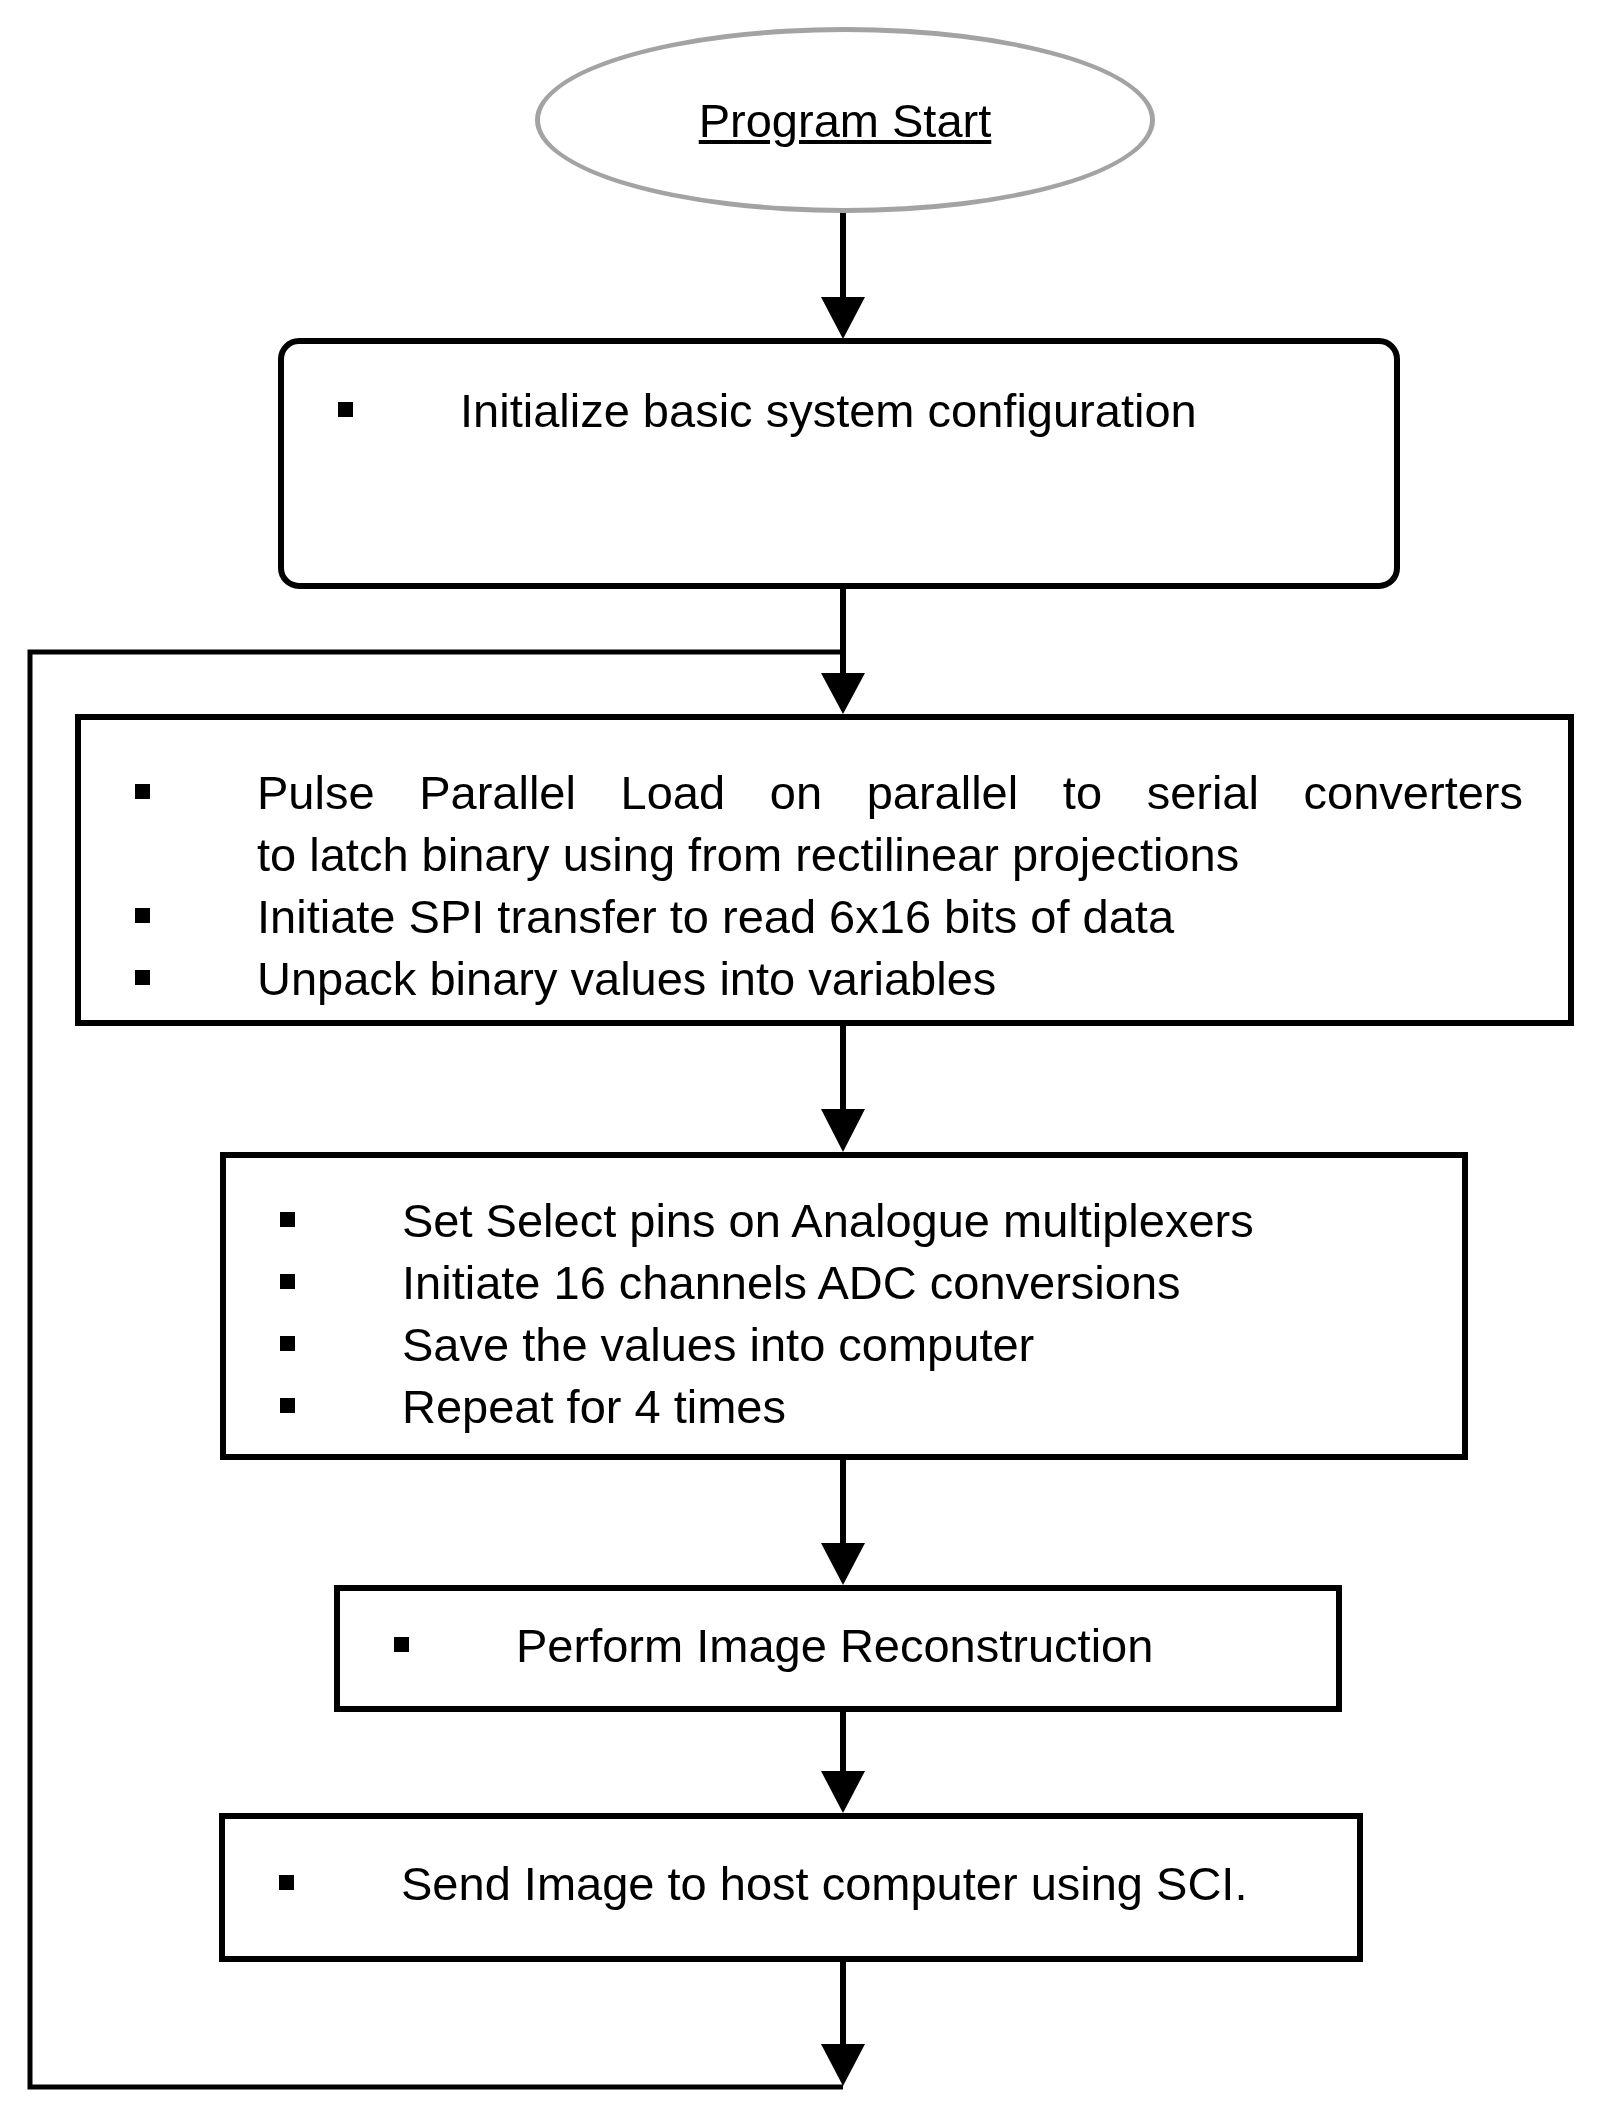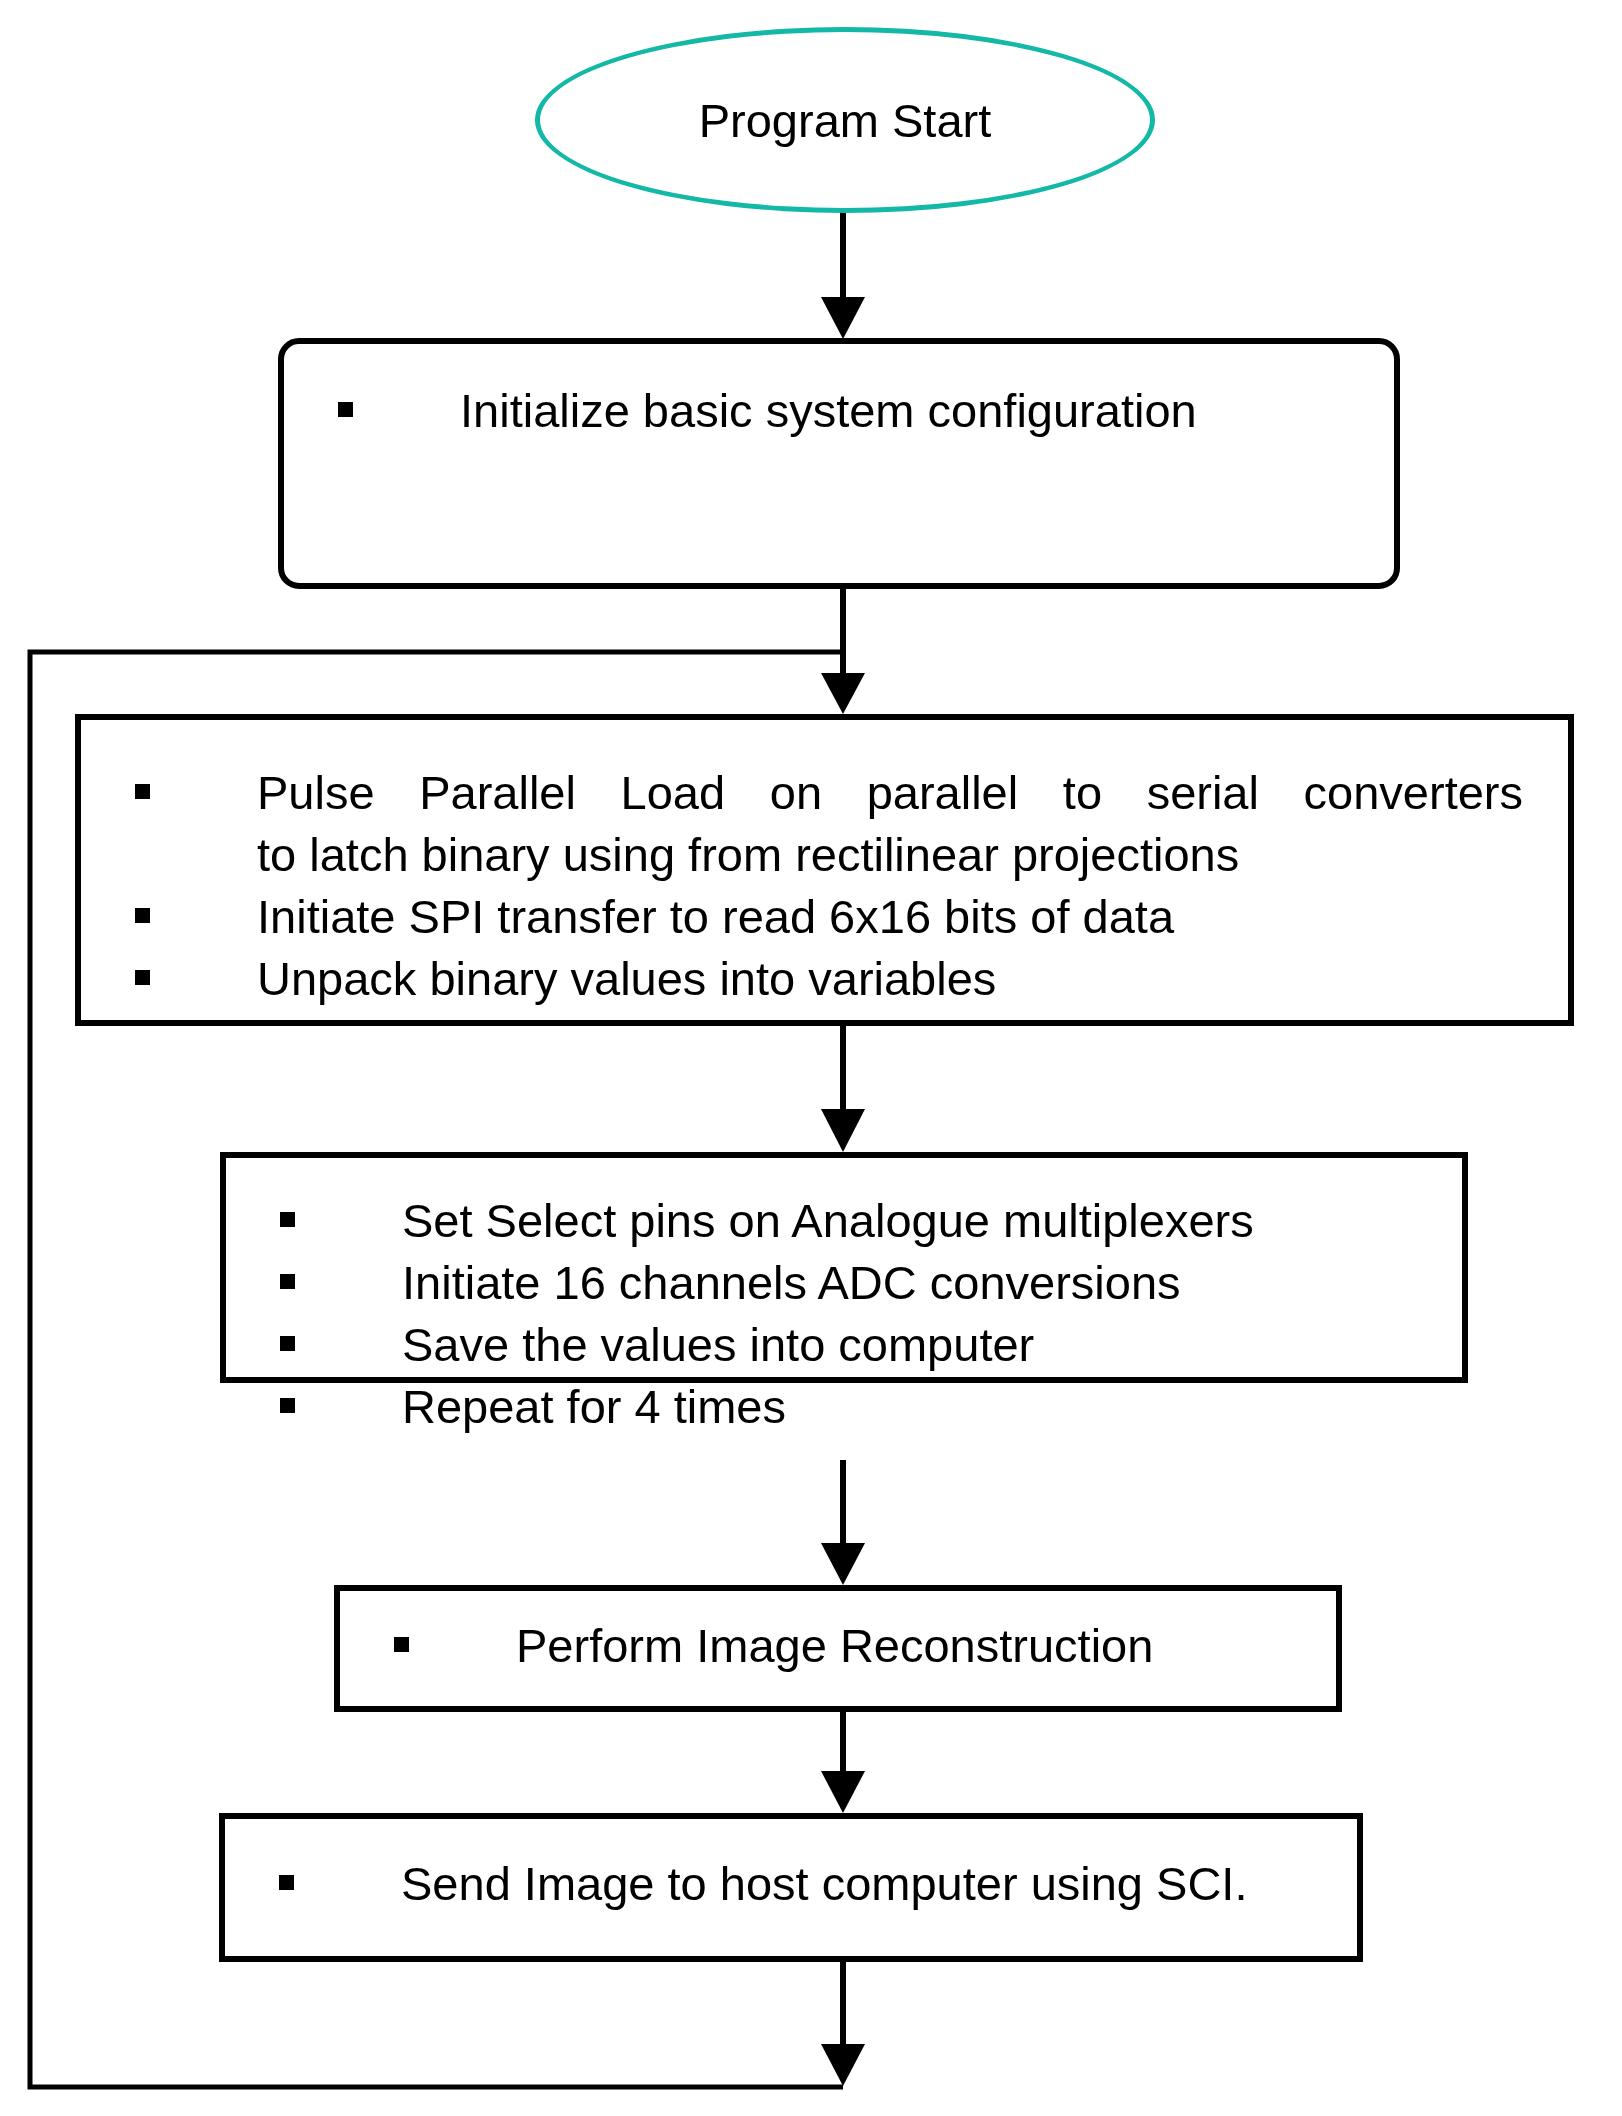--- a/index.html
+++ b/index.html
@@ -11,29 +11,30 @@
     color:#000000;
   }
   .wires{position:absolute;left:0;top:0;width:1622px;height:2116px;}
   .wires line, .wires polyline{stroke:#000000;fill:none;}
   .wires polygon{fill:#000000;stroke:none;}
 
   .node{position:absolute;box-sizing:border-box;background:#ffffff;}
 
   .ellipse{
     left:535px;top:27px;width:620px;height:186px;
-    border:5px solid #14b8a6;border-radius:50%;
+    border:5px solid #a3a3a3;border-radius:50%;
     display:flex;align-items:center;justify-content:center;
     font-size:47px;
+    text-decoration:underline;
   }
 
   .box{border:6px solid #000000;}
   .box1{left:278px;top:338px;width:1122px;height:251px;padding-top:36px;border-radius:21px;}
   .box2{left:75px; top:714px;width:1499px;height:312px;padding-top:42px;}
-  .box3{left:220px;top:1152px;width:1248px;height:231px;padding-top:32px;}
+  .box3{left:220px;top:1152px;width:1248px;height:308px;padding-top:32px;}
   .box4{left:334px;top:1585px;width:1008px;height:127px;padding-top:24px;}
   .box5{left:219px;top:1813px;width:1144px;height:149px;padding-top:34px;}
 
   .row{position:relative;height:62px;line-height:62px;font-size:47px;}
   .row .bullet{
     position:absolute;left:54px;top:22px;width:15px;height:15px;
     background:#000000;
   }
   .row .text{
     display:block;margin-left:176px;margin-right:45px;

